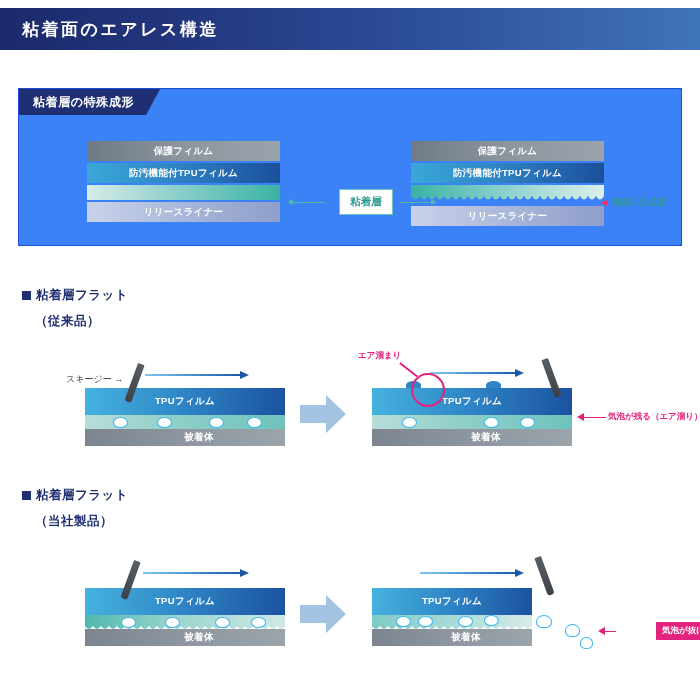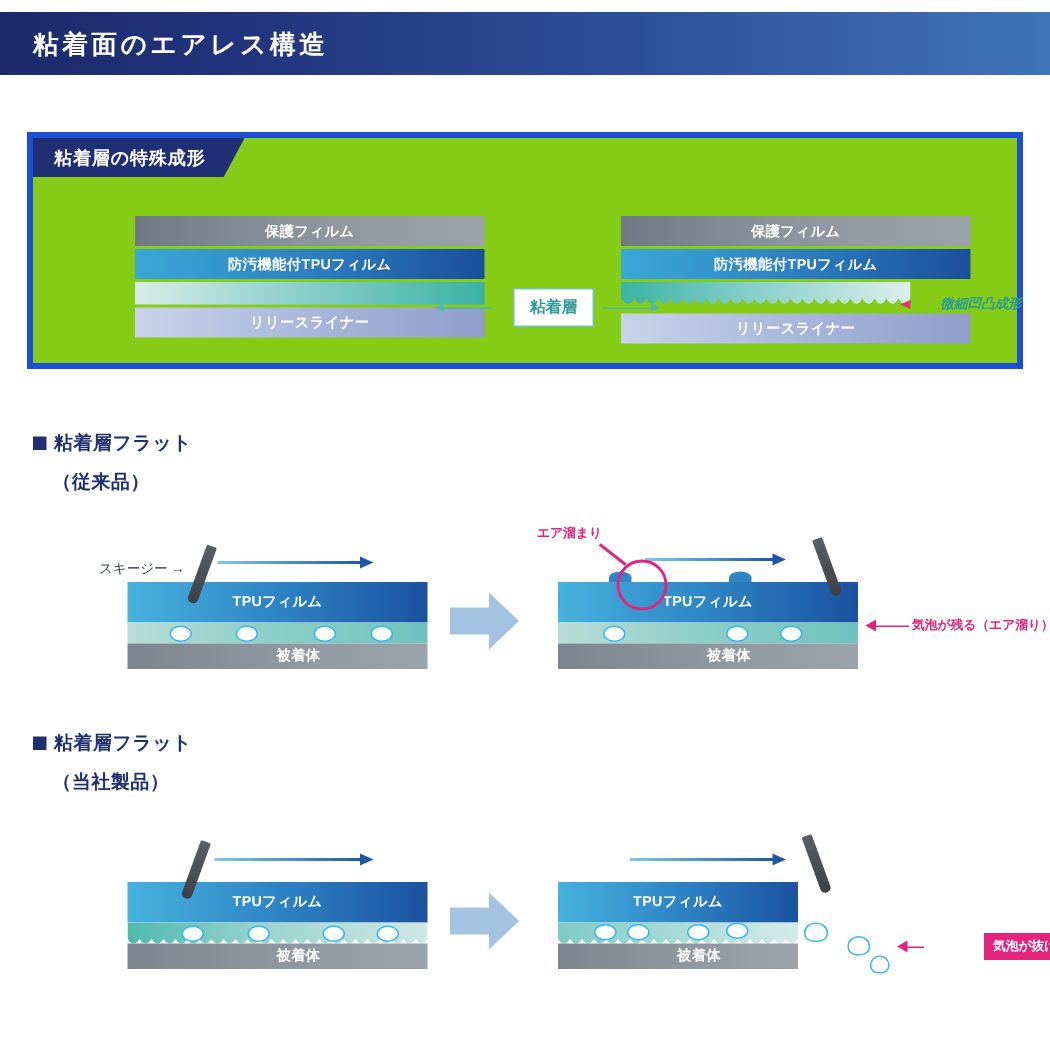--- a/index.html
+++ b/index.html
@@ -26,39 +26,39 @@
     letter-spacing: 2.5px;
     padding-left: 22px;
     font-family: Liberation Mono, monospace;
   }
 
   
   .panel {
     position: absolute;
     left: 18px; top: 88px;
     width: 664px; height: 158px;
-    border: 4px solid #1d4ed8;
-    background: #84cc16;
+    border: 1px solid #1d4ed8;
+    background: #3b82f6;
   }
   .panel-tab {
     position: absolute;
     left: 0; top: 0;
     height: 26px;
     background: #1f2f74;
     display: flex; align-items: center;
     padding: 0 26px 0 14px;
     clip-path: polygon(0 0, 100% 0, calc(100% - 14px) 100%, 0 100%);
   }
   .panel-tab-label {
     color: #ffffff; font-size: 12px; font-weight: bold; letter-spacing: .6px;
     white-space: nowrap;
   }
 
   
-  .stack { position: absolute; width: 233px; }
+  .stack { position: absolute; width: 193px; }
   .stack.left  { left: 68px;  top: 52px; }
   .stack.right { left: 392px; top: 52px; }
 
   .layer {
     position: relative;
     height: 20px;
     display: flex; align-items: center; justify-content: center;
     margin-bottom: 2px;
   }
   .layer-label {
@@ -92,21 +92,21 @@
   }
   .arrow-head-left, .arrow-head-right {
     position: absolute; width: 0; height: 0;
     border-top: 3.5px solid transparent; border-bottom: 3.5px solid transparent;
   }
   .arrow-head-left  { border-right: 6px solid #4fb8ae; }
   .arrow-head-right { border-left: 6px solid #4fb8ae; }
 
   .fine-note {
     position: absolute; left: 600px; top: 196px;
-    display: flex; align-items: center; gap: 20px; font-style: italic;
+    display: flex; align-items: center; gap: 5px;
   }
   .fine-note-label { color: #2e9c94; font-size: 9px; font-weight: bold; white-space: nowrap; }
   .fine-note-arrow { width: 0; height: 0;
     border-top: 3.5px solid transparent; border-bottom: 3.5px solid transparent;
     border-right: 7px solid #e8336e; }
 
   
   .sec-heading { position: absolute; }
   .sec-heading .line1 {
     display: flex; align-items: center; gap: 5px;

